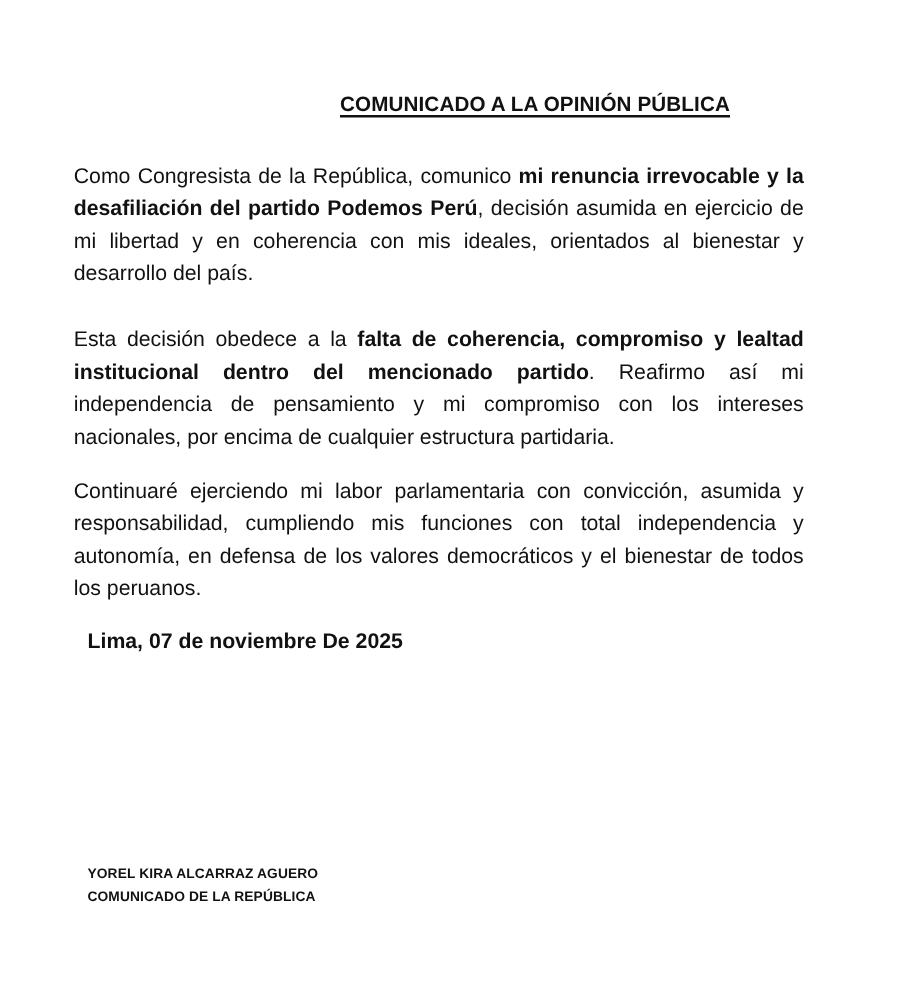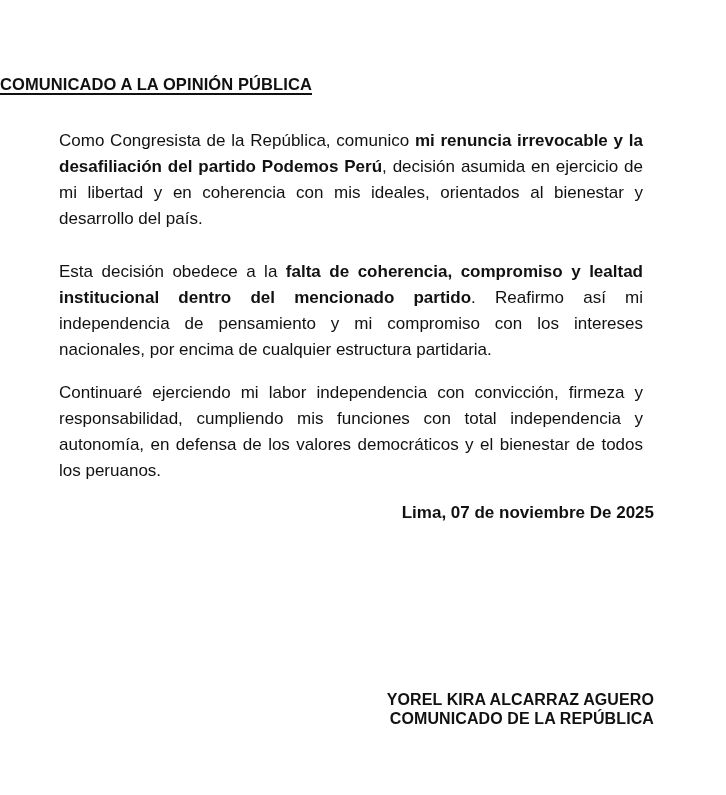--- a/index.html
+++ b/index.html
@@ -23,21 +23,21 @@
     background: #ffffff;
     box-sizing: border-box;
   }
 
   
   .doc-title {
     position: absolute;
     top: 74px;
     left: 0;
     width: 584px;
-    text-align: left;
+    text-align: right;
     font-size: 16.5px;
     font-weight: bold;
     letter-spacing: 0.1px;
     line-height: 20px;
   }
   .doc-title .title-text {
     text-decoration: underline;
     text-underline-offset: 3px;
     text-decoration-thickness: 1.6px;
   }
@@ -67,35 +67,35 @@
 
   .p1 { margin-bottom: 27px; }
   .p2 { margin-bottom: 17px; }
 
   
   .date-line {
     position: absolute;
     left: 70px;
     top: 500px;
     width: 584px;
-    text-align: right;
+    text-align: left;
     font-size: 17px;
     font-weight: bold;
     line-height: 26px;
     color: #111111;
   }
 
   
   .signature-block {
     position: absolute;
     left: 70px;
     top: 690px;
     width: 584px;
-    text-align: right;
-    font-size: 16px;
+    text-align: left;
+    font-size: 11px;
     font-weight: bold;
     line-height: 19px;
     letter-spacing: 0.1px;
     color: #111111;
   }
   .signature-block .sig-line {
     display: block;
     white-space: nowrap;
   }
 </style>
@@ -104,21 +104,21 @@
 
 <div class="page">
 
   <div class="doc-title">
     <span class="title-text">COMUNICADO A LA OPINIÓN PÚBLICA</span>
   </div>
 
   <div class="body-col">
     <p class="para p1"><span>Como Congresista de la República, comunico </span><b>mi renuncia irrevocable y la desafiliación del partido Podemos Perú</b><span>, decisión asumida en ejercicio de mi libertad y en coherencia con mis ideales, orientados al bienestar y desarrollo del país.</span></p>
     <p class="para p2"><span>Esta decisión obedece a la </span><b>falta de coherencia, compromiso y lealtad institucional dentro del mencionado partido</b><span>. Reafirmo así mi independencia de pensamiento y mi compromiso con los intereses nacionales, por encima de cualquier estructura partidaria.</span></p>
-    <p class="para p3"><span>Continuaré ejerciendo mi labor independencia con convicción, firmeza y responsabilidad, cumpliendo mis funciones con total independencia y autonomía, en defensa de los valores democráticos y el bienestar de todos los peruanos.</span></p>
+    <p class="para p3"><span>Continuaré ejerciendo mi labor parlamentaria con convicción, asumida y responsabilidad, cumpliendo mis funciones con total independencia y autonomía, en defensa de los valores democráticos y el bienestar de todos los peruanos.</span></p>
   </div>
 
   <div class="date-line">Lima, 07 de noviembre De 2025</div>
 
   <div class="signature-block">
     <span class="sig-line">YOREL KIRA ALCARRAZ AGUERO</span>
     <span class="sig-line">COMUNICADO DE LA REPÚBLICA</span>
   </div>
 
 </div>

